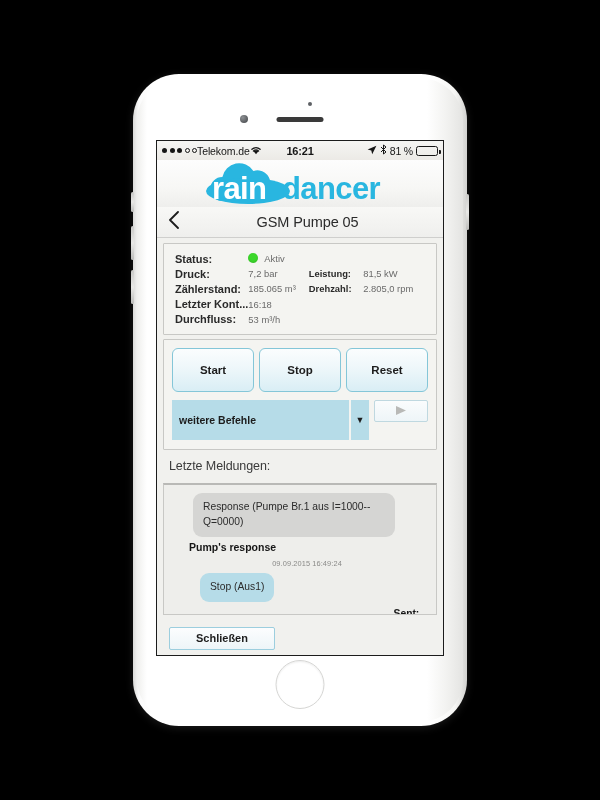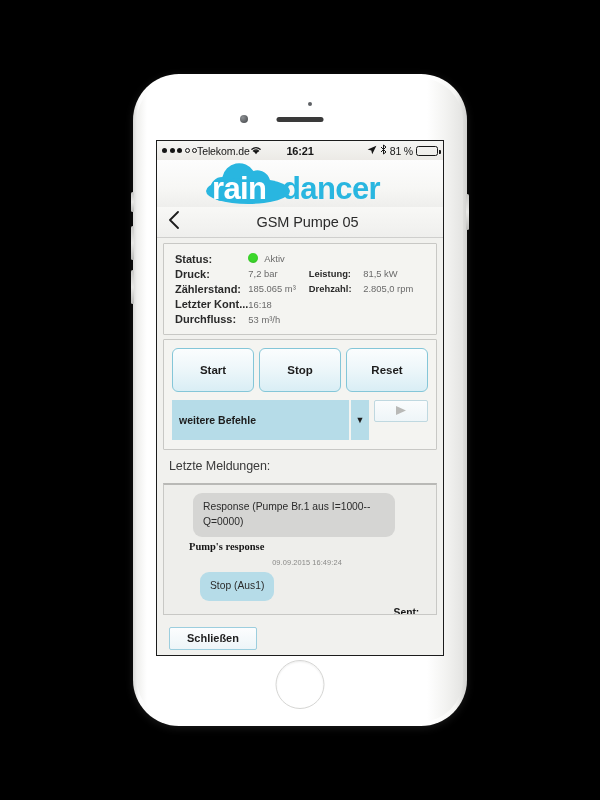--- a/index.html
+++ b/index.html
@@ -232,41 +232,40 @@
     font-size: 10.3px; color: #2b2b2b;
     line-height: 1.45;
     max-width: 84%;
     display: inline-block;
   }
   .bubble.grey { background: #d5d5d3; margin-left: 6px; }
   .bubble.blue { background: #b6dce8; margin-left: 13px; }
   .msg-label {
     font-size: 10.5px; font-weight: bold; color: #161616;
     margin: 4px 0 0 2px;
-    font-family: Liberation Serif, serif;
   }
   .msg-time {
     font-size: 7.4px; color: #8a8a88; text-align: center;
     margin: 6px 0 5px 0; letter-spacing: 0.1px;
   }
   .sent-line {
     font-size: 10.3px; font-weight: bold; color: #161616;
     text-align: right; margin-top: 6px; padding-right: 2px;
   }
   .hrule { border-top: 1px solid #cacac7; margin-top: 3px; }
 
   
   .footer {
     height: 38px;
     background: #f1f1ee;
     display: flex; align-items: center;
     padding: 0 6px;
   }
   .closebtn {
-    height: 23px; padding: 0 17px;
+    height: 23px; padding: 0 26px;
     background: linear-gradient(to bottom, #fcfdfe, #edf5f8);
     border: 1px solid #9ccede; border-radius: 2px;
     display: flex; align-items: center; justify-content: center;
     font-size: 11px; font-weight: bold; color: #1d1d1d;
     cursor: pointer;
   }
 </style>
 </head>
 <body>
 

